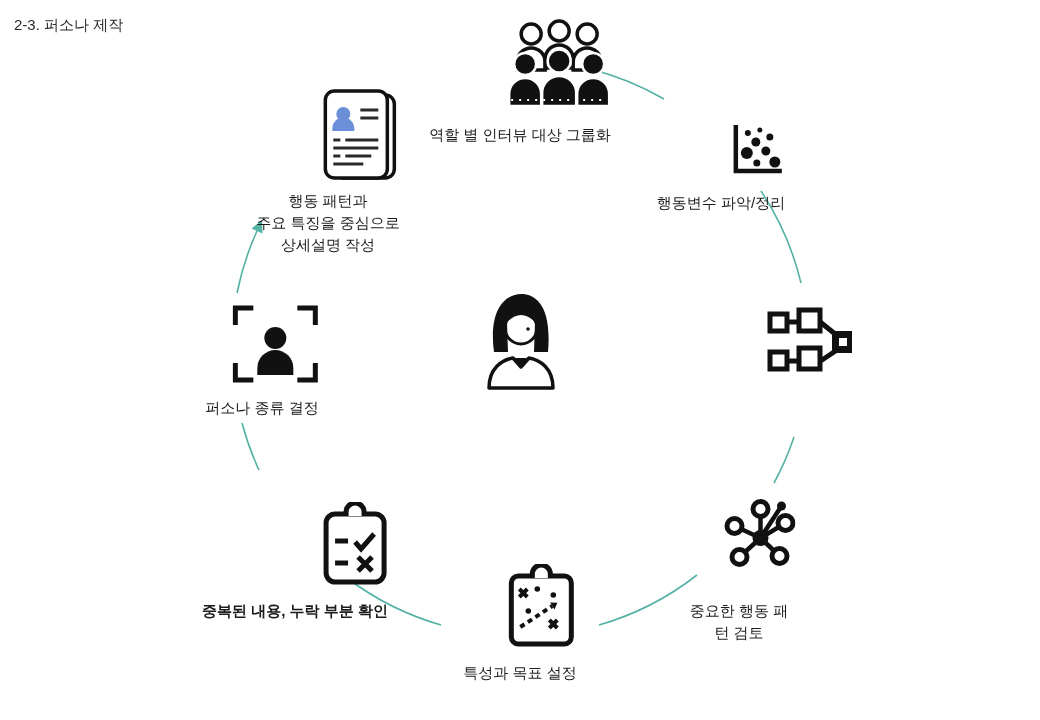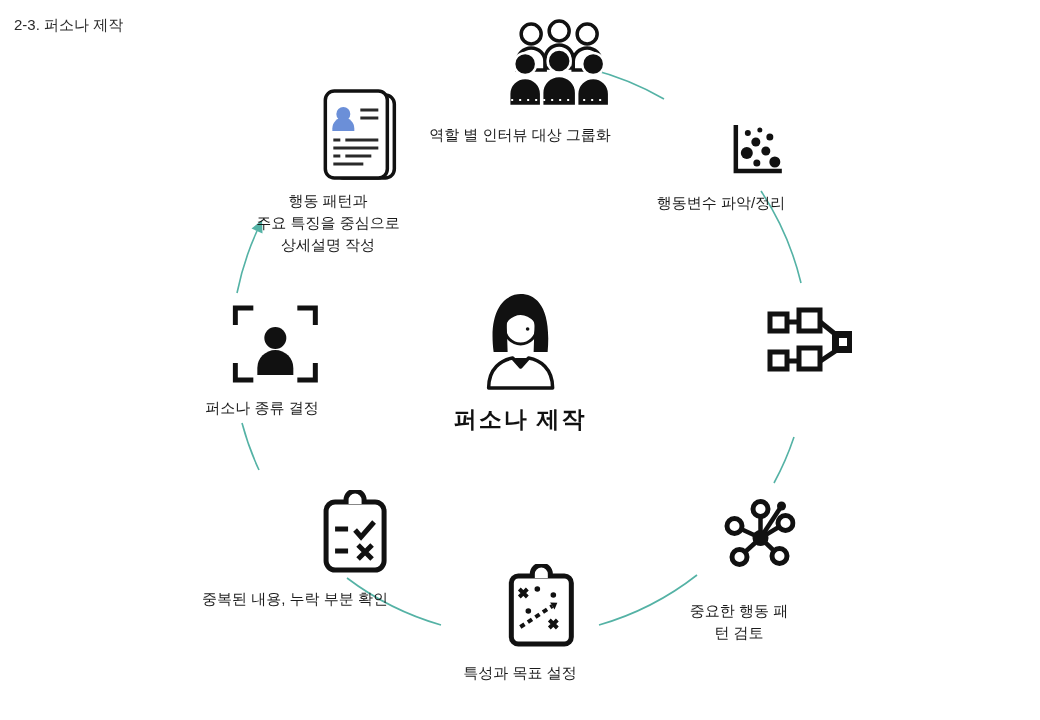--- a/index.html
+++ b/index.html
@@ -38,21 +38,20 @@
   </svg>
 
   <div class="center-figure" style="left:520px;top:288px;">
     <svg class="icon" width="96" height="102" viewBox="0 0 96 102">
       <circle cx="49" cy="40" r="16" fill="#fff" stroke="#111" stroke-width="3"></circle>
       <path d="M 22 64 C 16 18 36 6 49 6 C 64 6 80 18 76 64 L 62 64 L 63 34 Q 49 20 35 34 L 36 64 Z" fill="#111"></path>
       <circle cx="56" cy="41" r="1.8" fill="#111"></circle>
       <path d="M 17 100 C 17 80 30 72 41 70 L 49 79 L 57 70 C 68 72 81 80 81 100 Z" fill="#fff" stroke="#111" stroke-width="3.5" stroke-linejoin="round"></path>
       <path d="M 43 70 L 49 80 L 55 70 Z" fill="#111"></path>
     </svg>
-    <div class="center-label">퍼소나 제작</div>
   </div>
 
   <div class="step" style="left:520px;top:18px;">
     <svg class="icon" width="104" height="92" viewBox="0 0 104 92">
       <g fill="#fff" stroke="#111" stroke-width="3.5">
         <circle cx="24" cy="16" r="10"></circle>
           <path d="M 10 52 v-8 a14 14 0 0 1 28 0 v8 z"></path>
         <circle cx="80" cy="16" r="10"></circle>
           <path d="M 66 52 v-8 a14 14 0 0 1 28 0 v8 z"></path>
         <circle cx="52" cy="13" r="10"></circle>
@@ -142,21 +141,21 @@
       <g fill="#111">
         <circle cx="31" cy="25" r="2.8"></circle>
           <circle cx="47" cy="31" r="2.8"></circle>
           <circle cx="22" cy="47" r="2.8"></circle>
       </g>
       <path d="M 51 38.7 L 48.2 45.4 L 43.8 38.6 Z" fill="#111"></path>
     </svg>
     <div class="step-label">특성과 목표 설정</div>
   </div>
 
-  <div class="step" style="left:295px;top:490px;">
+  <div class="step" style="left:295px;top:502px;font-weight:bold;">
     <svg class="icon" width="66" height="84" viewBox="0 0 66 84">
       <rect x="4" y="12" width="58" height="68" rx="9" fill="#fff" stroke="#111" stroke-width="5"></rect>
       <path d="M 24 14 V 10 A 9 9 0 0 1 42 10 V 14" fill="#fff" stroke="#111" stroke-width="5"></path>
       <g stroke="#111" stroke-width="5" fill="none">
         <path d="M 13 39 H 26"></path>
         <path d="M 33 40 l 6 7 l 13 -15"></path>
         <path d="M 13 61 H 26"></path>
         <path d="M 36 55 L 50 69 M 50 55 L 36 69"></path>
       </g>
     </svg>

